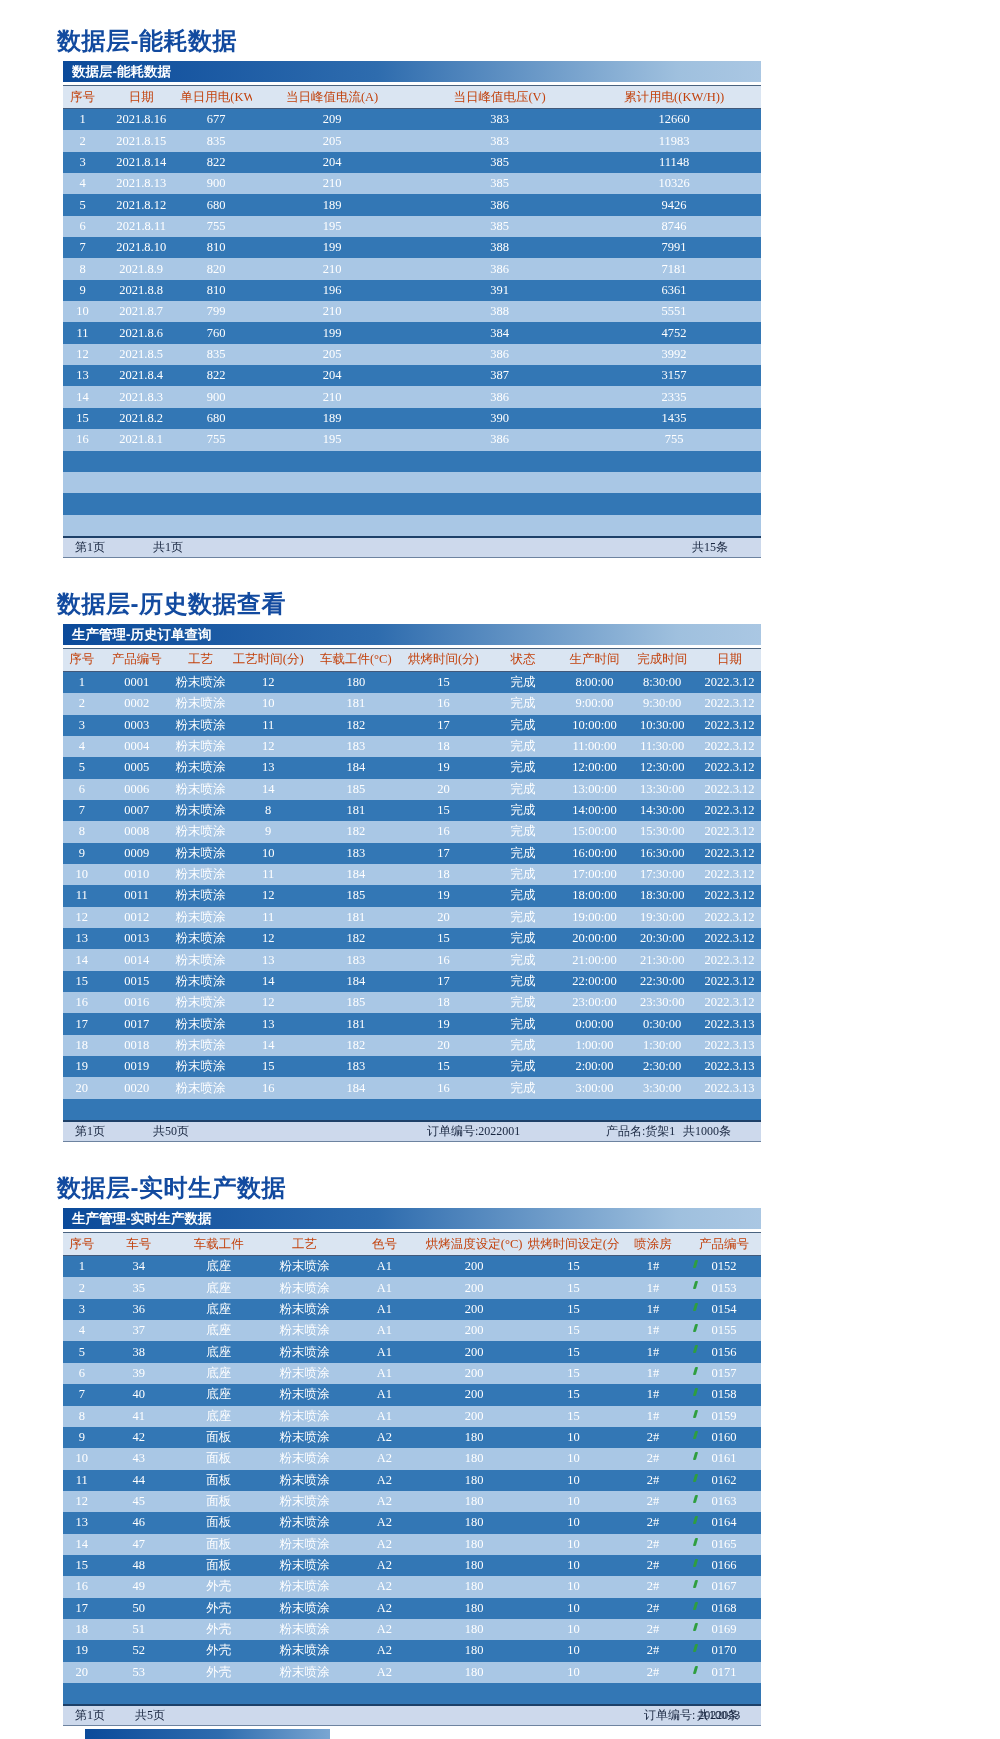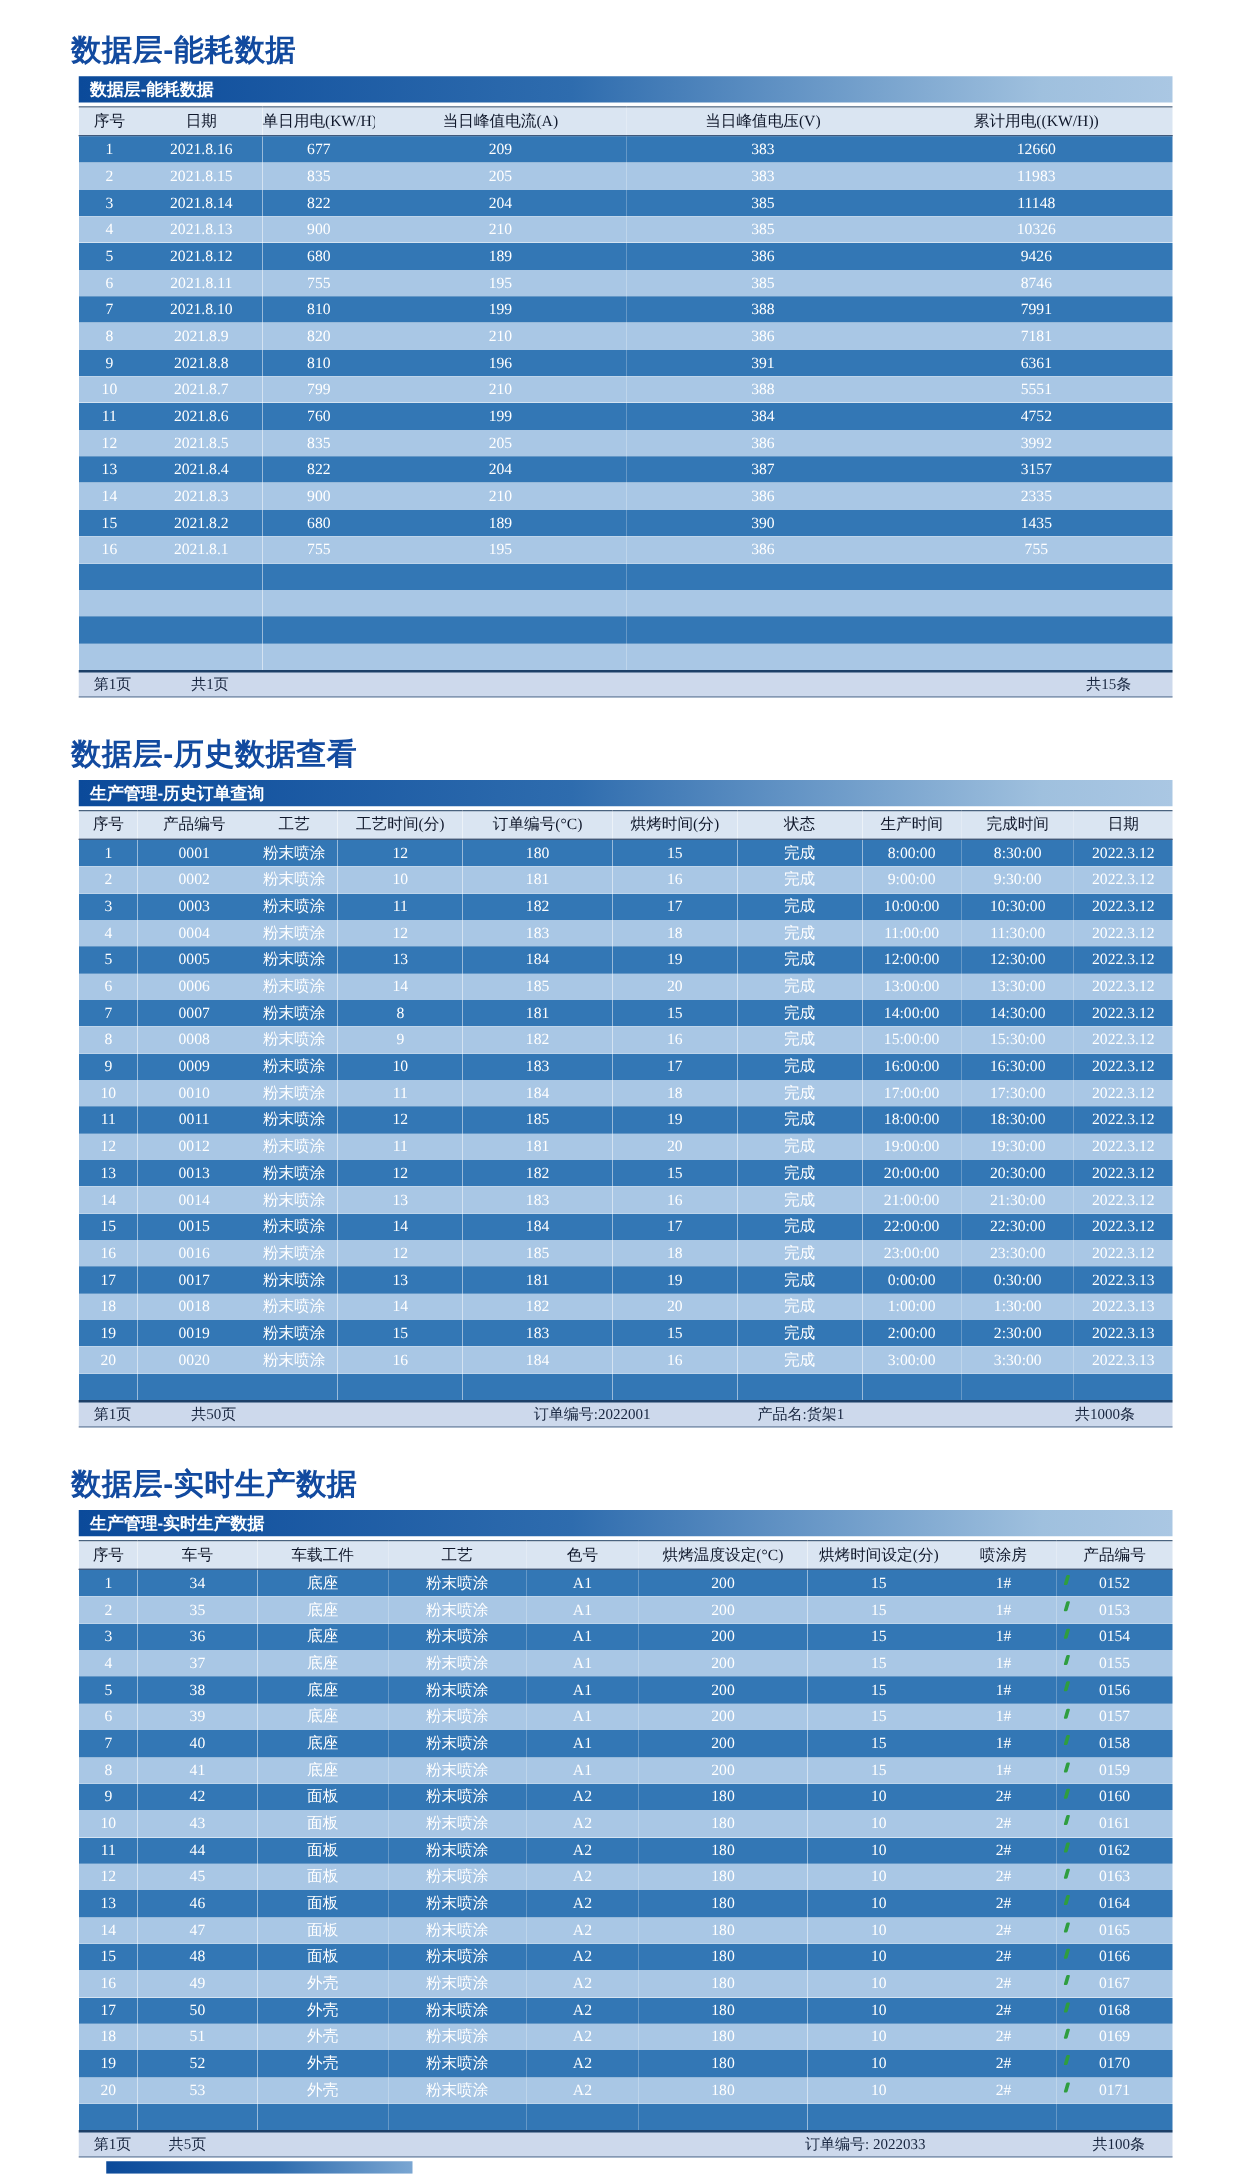--- a/index.html
+++ b/index.html
@@ -1,38 +1,38 @@
 <!DOCTYPE html>
 <html><head>
 <meta charset="utf-8">
 <style>
   html,body{margin:0;padding:0;}
   body{
     width:1000px;height:1739px;overflow:hidden;background:#ffffff;
     font-family:"Liberation Sans", sans-serif;position:relative;
   }
-  .section{margin-left:63px;width:875px;}
+  .section{margin-left:63px;width:698px;}
   .sec-top{padding-top:28px;}
   .sec-gap{margin-top:33px;}
   .sec-heading{
     font-size:24px;font-weight:bold;color:#124a9f;line-height:26px;
     margin:0 0 7px -6px;letter-spacing:0.5px;
     font-family:"Liberation Sans", sans-serif;
   }
   .title-bar{
     height:21px;line-height:21px;box-sizing:border-box;padding-left:9px;
     background:linear-gradient(90deg,#0b4a9a 0%,#2e6cae 45%,#9fc0de 88%,#aac7e3 100%);
     color:#ffffff;font-weight:bold;font-size:13.5px;margin-bottom:3px;
   }
   table{
     border-collapse:collapse;width:100%;table-layout:fixed;
     font-family:"Liberation Serif", serif;
   }
   thead th{
-    background:#dae5f2;color:#0f172a;font-weight:normal;font-size:12.5px;
+    background:#dae5f2;color:#c2410c;font-weight:normal;font-size:12.5px;
     height:22px;padding:0;border-top:1px solid #4a637f;border-bottom:1px solid #42597a;
     white-space:nowrap;overflow:hidden;
   }
   tbody td{
     height:21.35px;font-size:12.5px;color:#ffffff;text-align:center;padding:0;
     white-space:nowrap;overflow:hidden;position:relative;
   }
   tr.dark td{background:#3377b5;}
   tr.light td{background:#a9c7e5;}
   .footer{
@@ -264,21 +264,21 @@
         <col style="width: 9.1%;">
         <col style="width: 10.3%;">
         <col style="width: 9%;">
       </colgroup>
     <thead>
         <tr>
           <th>序号</th>
           <th>产品编号</th>
           <th>工艺</th>
           <th>工艺时间(分)</th>
-          <th>订单编号(°C)</th>
+          <th>车载工件(°C)</th>
           <th>烘烤时间(分)</th>
           <th>状态</th>
           <th>生产时间</th>
           <th>完成时间</th>
           <th>日期</th>
         </tr>
       </thead>
     <tbody>
         <tr class="dark">
           <td>1</td>

